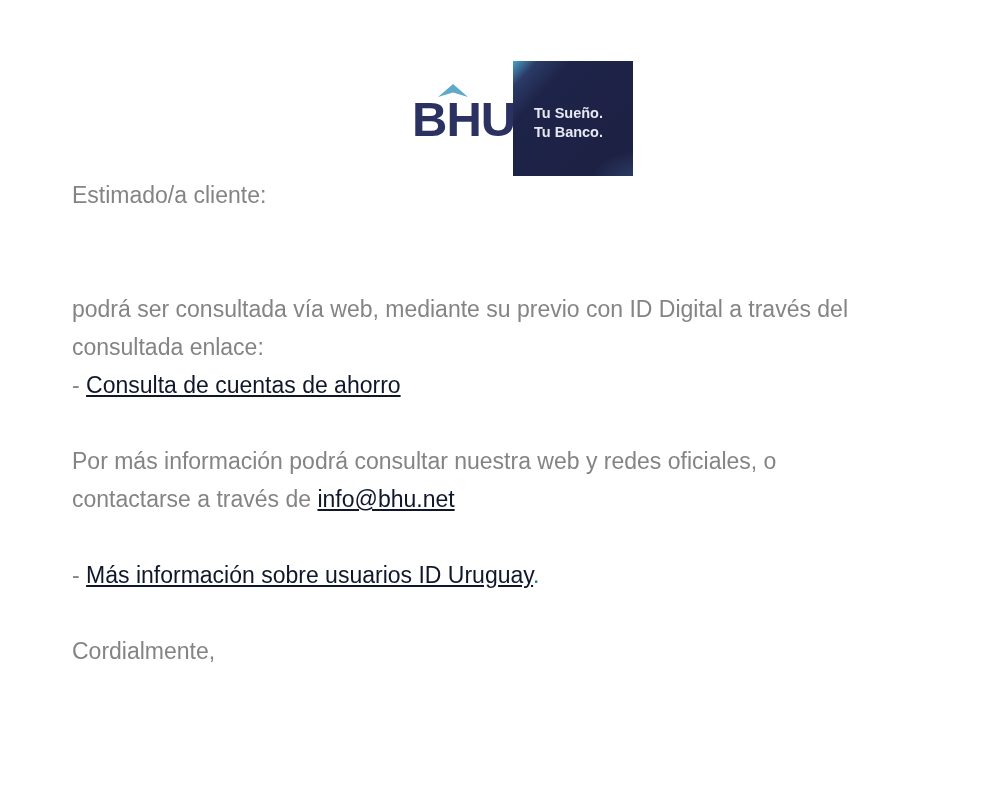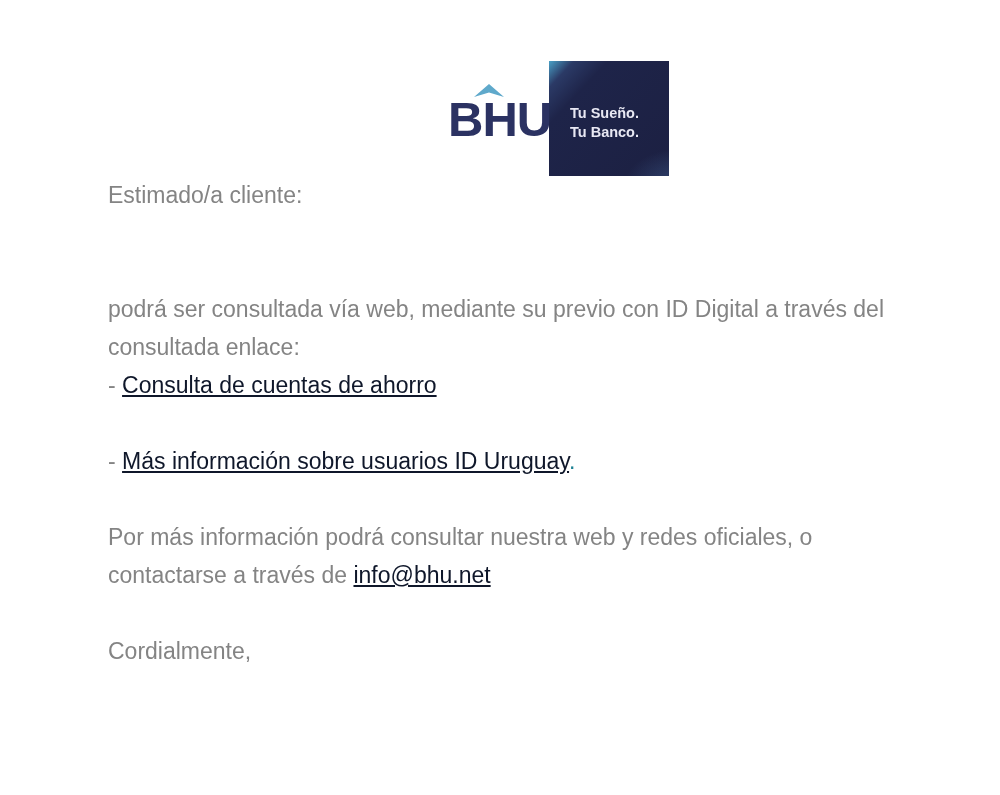--- a/index.html
+++ b/index.html
@@ -8,21 +8,21 @@
     background: #ffffff;
   }
   body {
     width: 1000px;
     height: 795px;
     overflow: hidden;
     font-family: "Liberation Sans", "DejaVu Sans", sans-serif;
   }
   .email {
     box-sizing: border-box;
-    padding: 61px 0 0 108px;
+    padding: 61px 0 0 72px;
     width: 980px;
     color: #848484;
     font-size: 23px;
     line-height: 38px;
   }
   
   .logo-row {
     display: flex;
     align-items: flex-start;
     margin-left: 340px;
@@ -91,19 +91,19 @@
     <div class="tagline-square">
       <div>Tu Sueño.</div>
       <div>Tu Banco.</div>
     </div>
   </div>
 
   <p class="greeting">Estimado/a cliente:</p>
 
   <p><br><span>podrá ser consultada vía web, mediante su previo con ID Digital a través del</span><br><span>consultada enlace:</span><br><span>- </span><a class="link" href="#">Consulta de cuentas de ahorro</a></p>
 
+  <p><span>Por más información podrá consultar nuestra web y redes oficiales, o</span><br><span>contactarse a través de </span><a class="link" href="#">info@bhu.net</a></p>
+
   <p><span>- </span><a class="link" href="#">Más información sobre usuarios ID Uruguay</a><span class="link-suffix">.</span></p>
-
-  <p><span>Por más información podrá consultar nuestra web y redes oficiales, o</span><br><span>contactarse a través de </span><a class="link" href="#">info@bhu.net</a></p>
 
   <p class="closing"><span>Cordialmente,</span><br></p>
 
 </div>
 
 </body></html>

